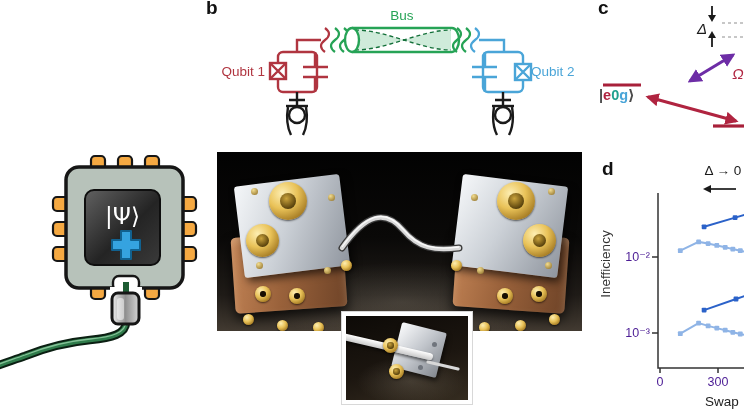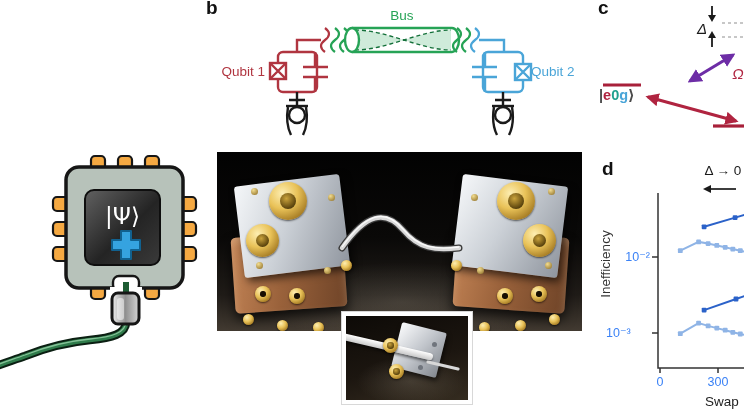--- a/index.html
+++ b/index.html
@@ -1,20 +1,20 @@
 <!DOCTYPE html>
 <html><head>
 <meta charset="utf-8">
 <style>
   html,body{margin:0;padding:0;}
   body{width:744px;height:420px;position:relative;overflow:hidden;background:#fff;
        font-family:"Liberation Sans","DejaVu Sans",sans-serif;color:#1a1a1a;}
   .abs{position:absolute;}
   .panel-label{font-weight:bold;font-size:19px;color:#111;letter-spacing:0;}
-  .tick{font-size:12.5px;color:#3b82f6;}
+  .tick{font-size:12.5px;color:#4c1d95;}
   .axlabel{font-size:13.5px;color:#222;}
   .ket{font-size:14.5px;font-weight:bold;white-space:nowrap;}
   .ket .bar,.ket .bracket{color:#4a4a4a;}
   .ket .e{color:#b02440;}
   .ket .zero{color:#21a08e;}
   .ket .g{color:#4aa5d8;}
   
   .photo{left:217px;top:152px;width:365px;height:179px;overflow:hidden;z-index:1;
          background:linear-gradient(180deg,#020202 0%,#0a0908 48%,#201c18 80%,#423a31 100%);}
   .dev{position:absolute;width:150px;height:170px;}
@@ -239,21 +239,21 @@
 <div class="abs panel-label" style="left:602px;top:158px;">d</div>
 
 <div class="abs" style="left:700px;top:163px;width:46px;text-align:center;font-size:13.5px;">Δ → 0</div>
 <svg class="abs" style="left:702px;top:184px;" width="36" height="10">
   <path d="M9,5 H34" stroke="#1a1a1a" stroke-width="1.7"></path>
   <path d="M9,1 L1,5 L9,9 Z" fill="#1a1a1a"></path>
 </svg>
 
 <div class="abs axlabel" style="left:558px;top:256px;width:96px;height:16px;text-align:center;transform:rotate(-90deg);color:#333;">Inefficiency</div>
 <div class="abs tick" style="left:606px;top:249px;width:44px;text-align:right;">10⁻²</div>
-<div class="abs tick" style="left:606px;top:325px;width:44px;">10⁻³</div>
+<div class="abs tick" style="left:606px;top:325px;width:44px;text-align:right;">10⁻³</div>
 
 <svg class="abs" style="left:600px;top:160px;" width="144" height="260" viewBox="0 0 144 260">
   <path d="M58,33 V208 H144" fill="none" stroke="#333" stroke-width="1.5"></path>
   <path d="M60,208 V213 M118,208 V213 M52,97 H58 M52,173 H58" stroke="#333" stroke-width="1.5"></path>
   <g id="series-g">
       <path d="M104.1,66.8 L135.1,57.6 L148,53.8" fill="none" stroke="#2b62c9" stroke-width="2"></path>
       <rect x="101.7" y="64.4" width="4.8" height="4.8" rx="0.9" fill="#2b62c9"></rect>
       <rect x="132.7" y="55.2" width="4.8" height="4.8" rx="0.9" fill="#2b62c9"></rect>
       <path d="M80.3,90.7 L98.6,81.9 L108.1,83.6 L116.8,85.4 L125.3,87.3 L132.8,89.1 L140.3,90.7 L148,92.3" fill="none" stroke="#8fb4e6" stroke-width="2"></path>
       <rect x="77.9" y="88.3" width="4.8" height="4.8" rx="0.9" fill="#8fb4e6"></rect>

